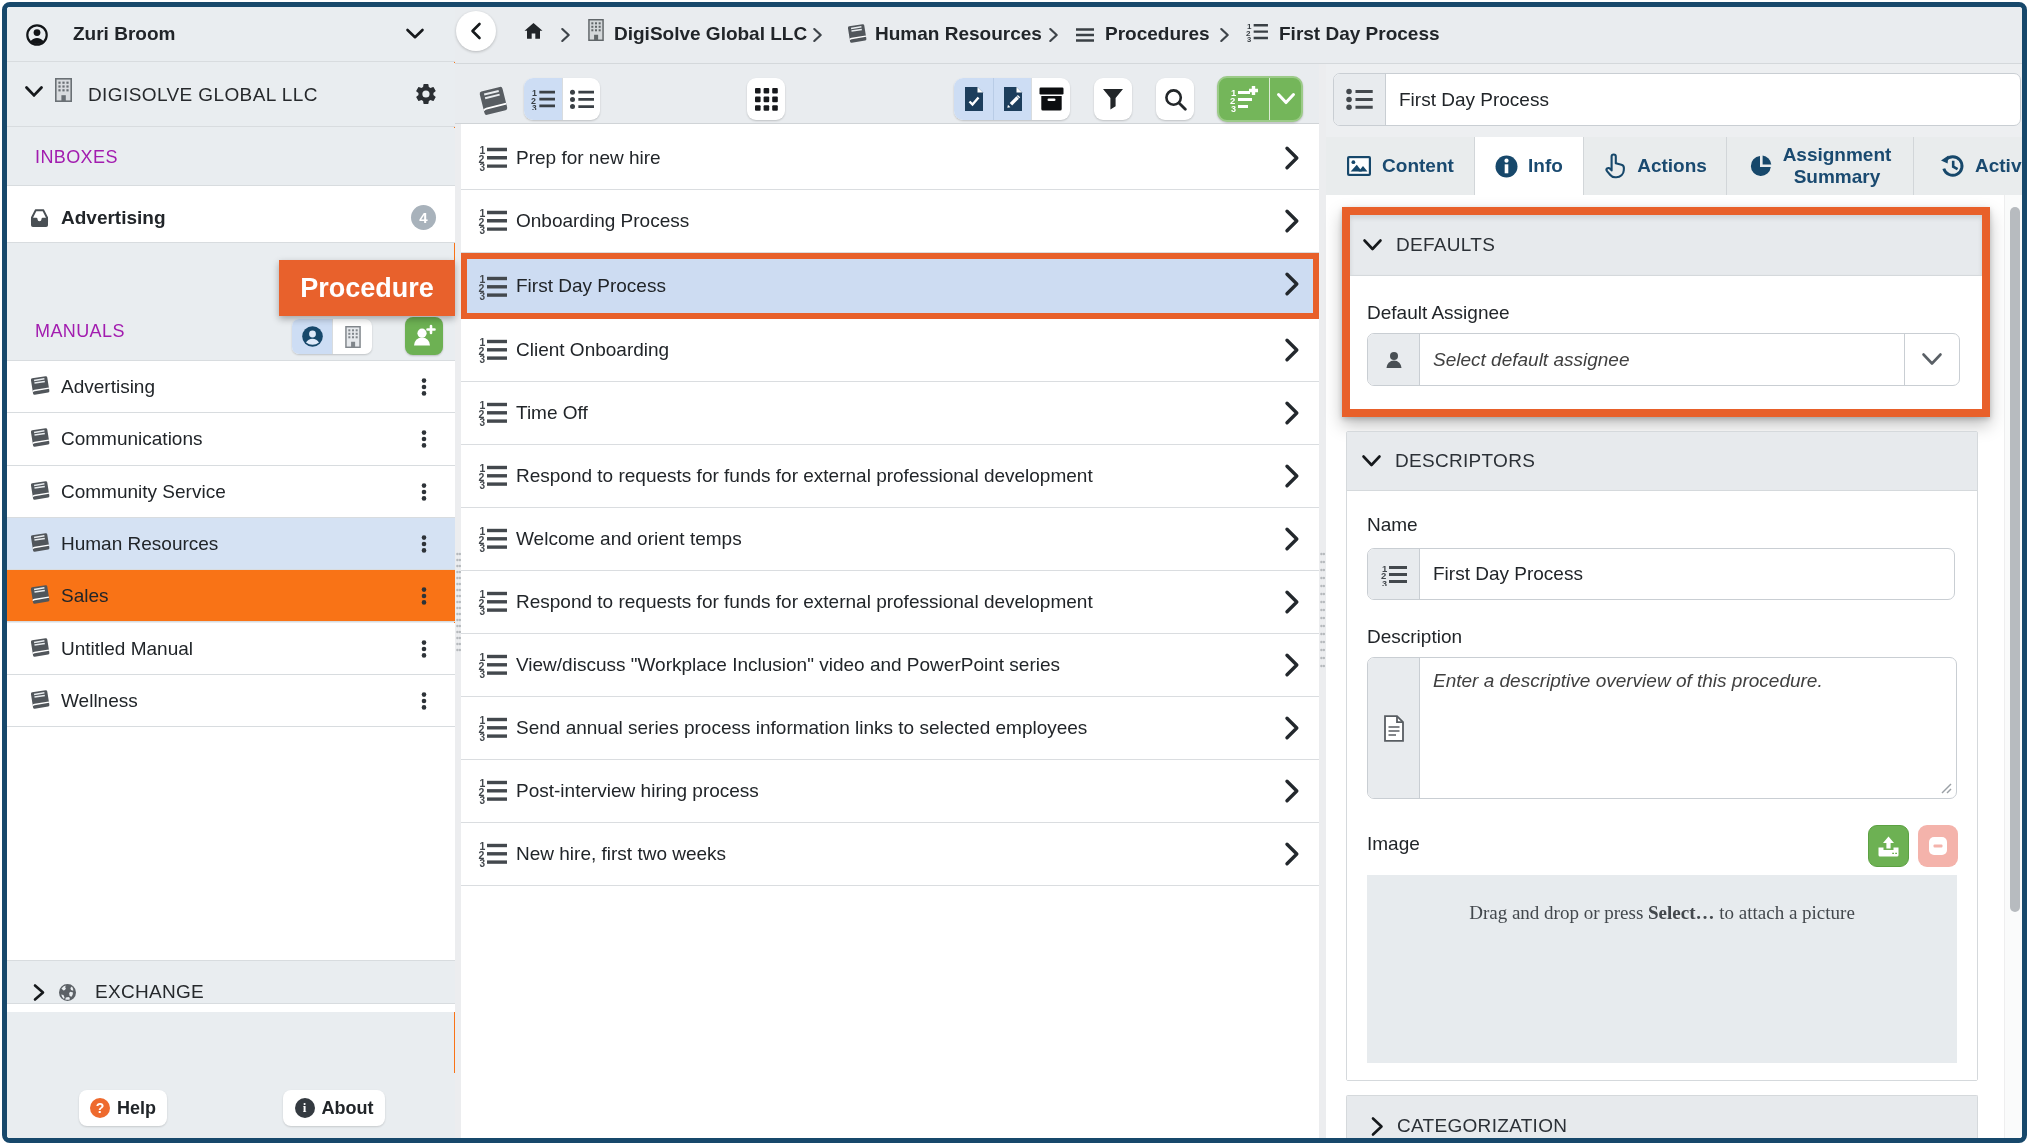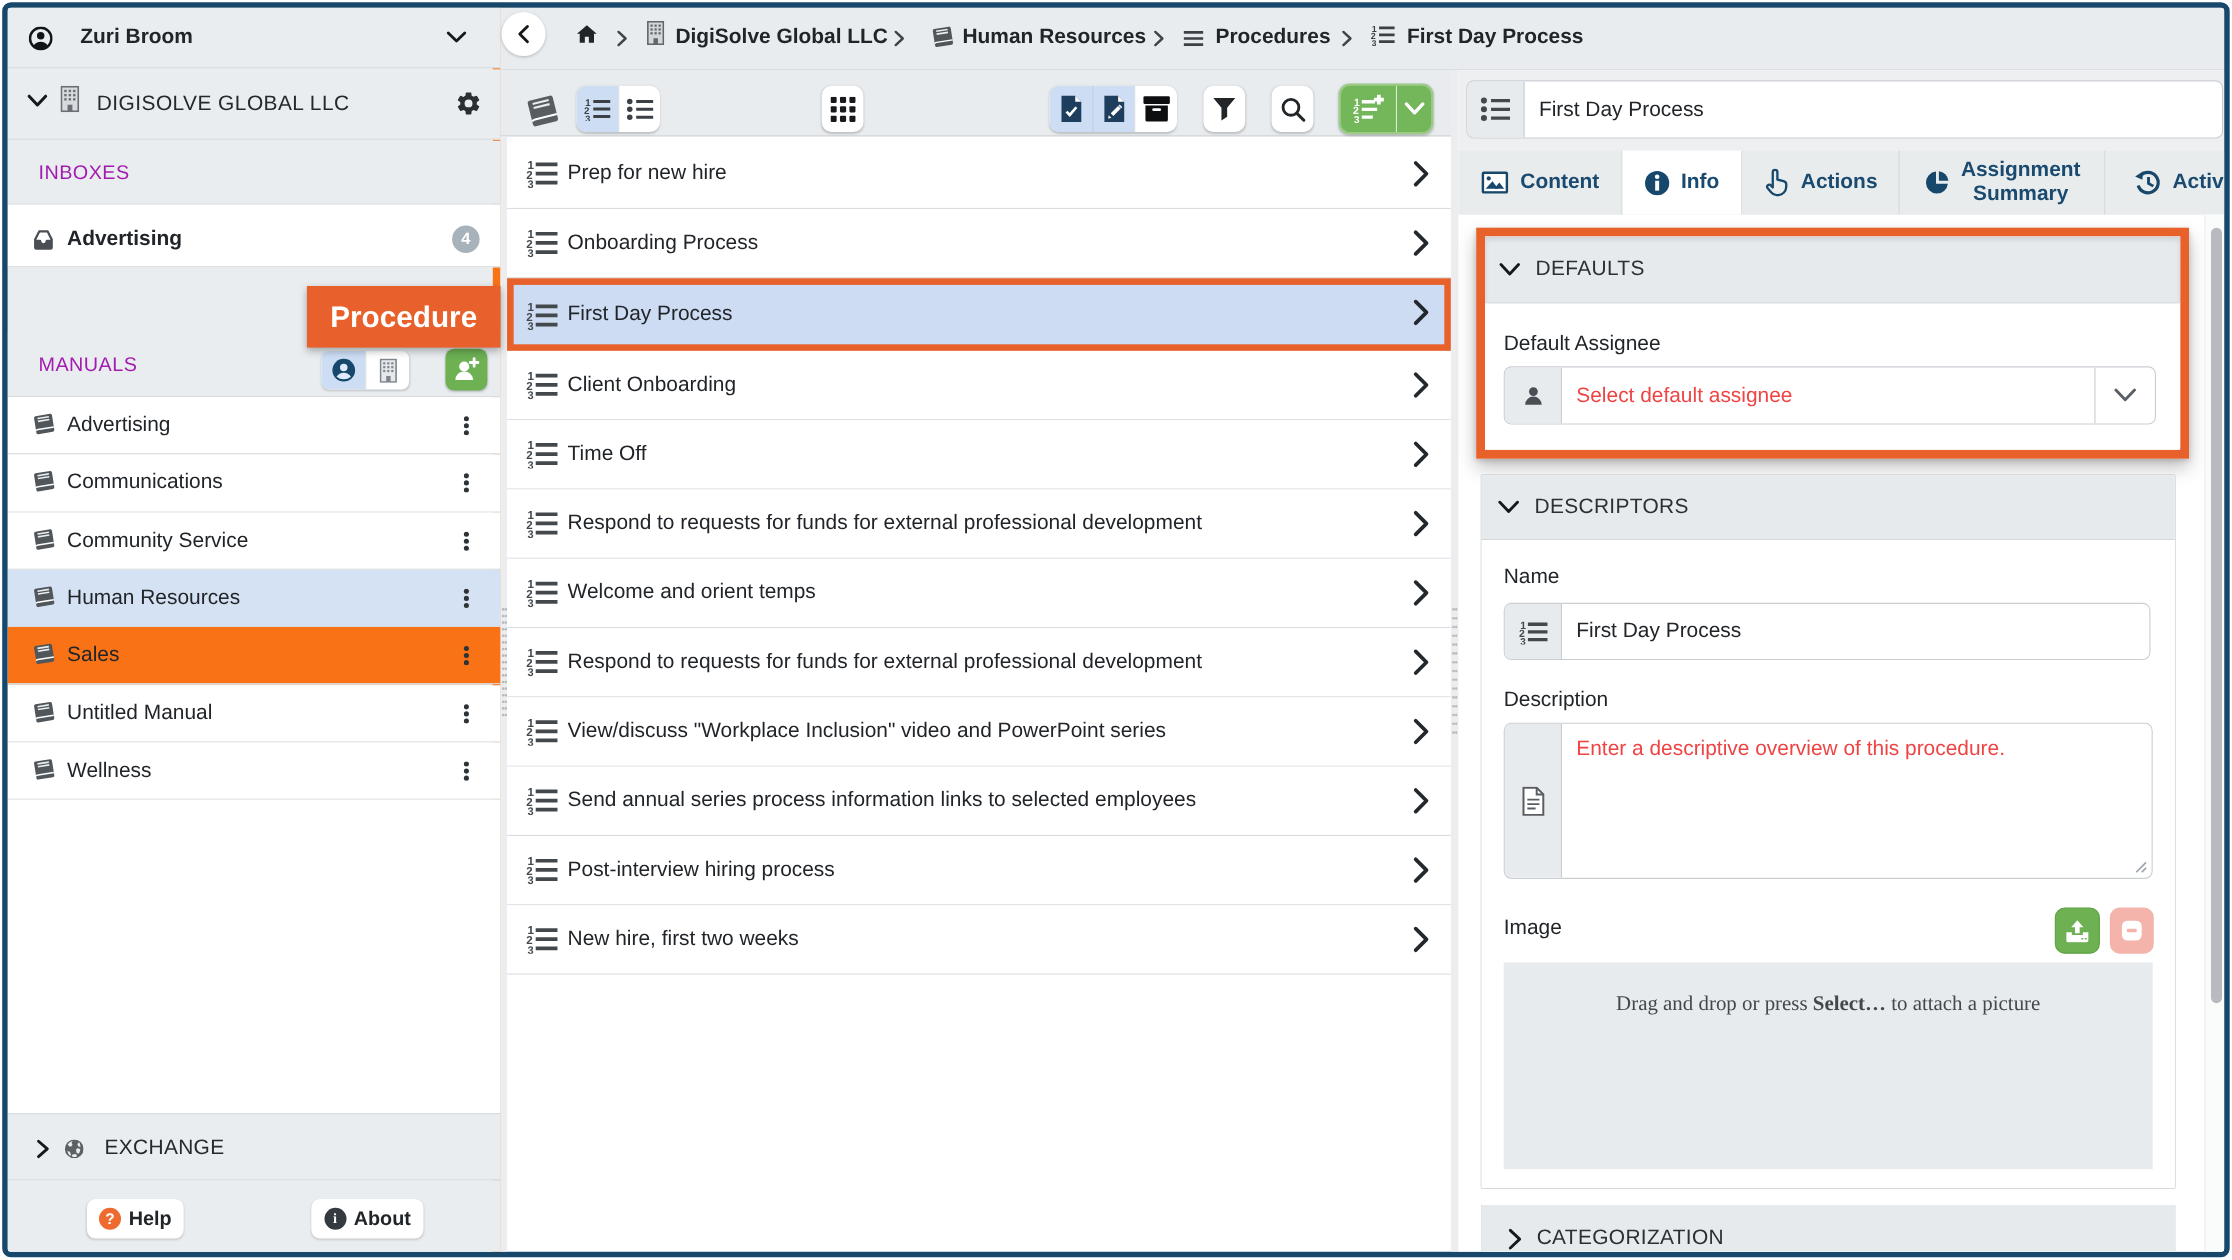--- a/index.html
+++ b/index.html
@@ -2,21 +2,21 @@
 <html><head>
 <meta charset="utf-8">
 <style>
   * { margin:0; padding:0; box-sizing:border-box; }
   html,body { width:2029px; height:1145px; background:#fff; font-family:"Liberation Sans", sans-serif; }
   body { position:relative; overflow:hidden; }
   .frame { position:absolute; left:2px; top:2px; width:2025px; height:1141px; border:5px solid #17486b; border-radius:8px; background:#fff; overflow:hidden; }
   .abs { position:absolute; }
   .ellip { white-space:nowrap; overflow:hidden; }
   
-  .sidebar { position:absolute; left:0; top:0; width:448px; height:1131px; background:#e9edf0; border-right:7px solid #f97316; }
+  .sidebar { position:absolute; left:0; top:0; width:448px; height:1131px; background:#e9edf0; border-right:1px solid #f97316; }
   .srow { position:absolute; left:0; width:448px; border-bottom:1px solid #d8dcdf; }
   .white { background:#fff; }
   .stext { font-size:19px; color:#212529; }
   .sbold { font-weight:bold; }
   .shead { font-size:18px; color:#a21caf; letter-spacing:.4px; }
   
   .topbar { position:absolute; left:448px; top:0; width:1567px; height:57px; background:#e9ecef; border-bottom:1px solid #d4d8db; }
   .crumbs { position:absolute; left:0; top:0; width:1567px; height:56px; font-size:19px; font-weight:bold; color:#212529; }
   
   .midbar { position:absolute; left:448px; top:57px; width:871px; height:60px; background:#e9ecef; border-bottom:1px solid #d0d4d7; }
@@ -36,21 +36,21 @@
   .rpanel { position:absolute; left:1319px; top:57px; width:696px; height:1074px; background:#fff; }
   .rtop { position:absolute; left:0; top:0; width:696px; height:73px; background:#edeff1; }
   .tabbar { position:absolute; left:0; top:73px; width:696px; height:58px; background:#e9eced; display:flex; }
   .tab { height:58px; display:flex; align-items:center; justify-content:center; gap:10px; font-size:19px; font-weight:bold; color:#1a4a70; border-right:1px solid #d2d6d9; background:#e9eced; }
   .tab.active { background:#fff; }
   .card { position:absolute; background:#fff; border:1px solid #d5d9dc; border-radius:2px; }
   .chead { background:#e7eaed; border-bottom:1px solid #d5d9dc; display:flex; align-items:center; font-size:19px; color:#2b3036; letter-spacing:.3px; }
   .ig { position:absolute; border:1px solid #c9ced3; border-radius:7px; background:#fff; display:flex; overflow:hidden; }
   .igpre { background:#e8ebee; border-right:1px solid #c9ced3; display:flex; align-items:center; justify-content:center; }
   .lab { position:absolute; font-size:19px; color:#212529; }
-  .ph { color:#ef4444; }
+  .ph { color:#404040;font-style:italic; }
 </style>
 </head>
 <body>
 <div class="frame">
 <div class="sidebar">
 
   <div class="srow" style="top:0;height:55px;background:#e9edf0;">
     <svg class="abs" style="left:19px;top:17px;" width="22" height="22" viewBox="0 0 22 22">
       <circle cx="11" cy="11" r="9.7" fill="none" stroke="#121518" stroke-width="2.2"></circle>
       <circle cx="11" cy="8.6" r="3.4" fill="#121518"></circle>
@@ -238,21 +238,21 @@
     </svg>
     <div class="abs stext ellip" style="left:54px;top:15px;">Wellness</div>
     <svg class="abs" style="left:414px;top:17px;" width="6" height="18" viewBox="0 0 6 18">
           <circle cx="3" cy="2.6" r="2.3" fill="#2e3338"></circle>
           <circle cx="3" cy="9" r="2.3" fill="#2e3338"></circle>
           <circle cx="3" cy="15.4" r="2.3" fill="#2e3338"></circle>
         </svg>
   </div>
   <div class="abs" style="left:0;top:720px;width:448px;height:285px;background:#fff;"></div>
 
-  <div class="srow" style="top:1005px;height:61px;background:#e9edf0;border-top:1px solid #d8dcdf;">
+  <div class="srow" style="top:953px;height:44px;background:#e9edf0;border-top:1px solid #d8dcdf;">
     <svg class="abs" style="left:25px;top:22px;" width="14" height="19" viewBox="0 0 14 19">
           <path d="M3 2.5 L11 9.5 L3 16.5" fill="none" stroke="#16191c" stroke-width="2.6" stroke-linecap="round" stroke-linejoin="round"></path>
         </svg>
     <svg class="abs" style="left:52px;top:23px;" width="17" height="17" viewBox="0 0 16 16">
           <path fill="#5c6166" d="M0 8a8 8 0 1 1 16 0A8 8 0 0 1 0 8zm7.5-6.9a6.9 6.9 0 0 0-5.2 3.1l1.9 1.9 1.4-.4.9-1.4-.8-1.5.9-1.2-.1-.5zm4.7 1.2-1.5 1.5.6 1.9 2.1.6a6.9 6.9 0 0 0-1.2-4zm1 5.7-2.5-.7-1.2 1.2.5 2.7 1.7.9a6.93 6.93 0 0 0 1.5-4.1zm-3.1 4.9-1.2-.6-2.4.5-.7 1.7c.7.2 1.4.4 2.2.4 .7 0 1.4-.1 2.1-.3v-1.7zm-5.4 1.2.5-1.3-1-2.5-2.1-.5a6.9 6.9 0 0 0 2.6 4.3z"></path>
         </svg>
     <div class="abs ellip" style="left:88px;top:20px;font-size:19px;color:#26292c;letter-spacing:.3px;">EXCHANGE</div>
   </div>
   <div class="abs" style="left:0;top:1066px;width:448px;height:65px;background:#e9edf0;">
     <div class="abs" style="left:72px;top:17px;width:88px;height:36px;background:#fff;border-radius:8px;box-shadow:0 1px 2px rgba(0,0,0,.15);display:flex;align-items:center;justify-content:center;gap:7px;">

